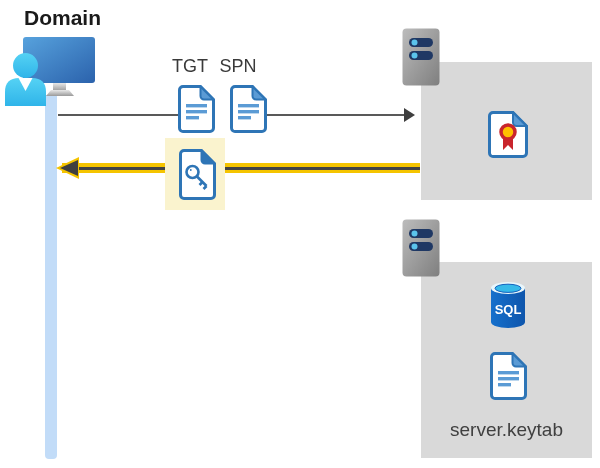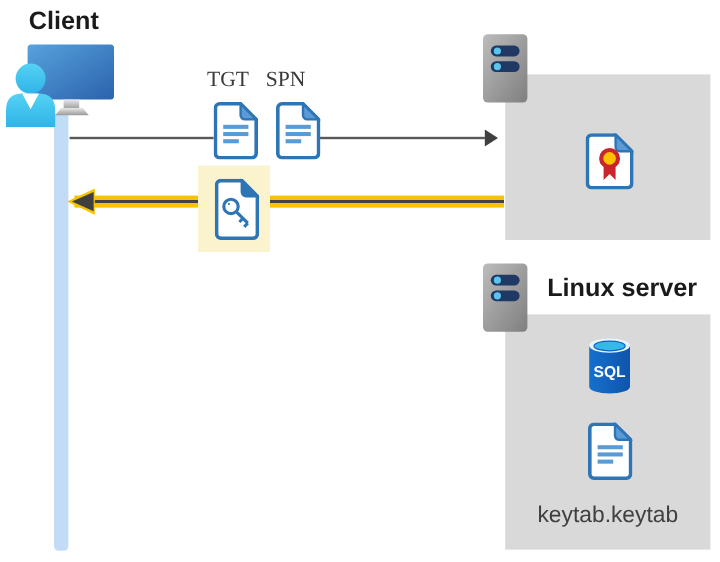--- a/index.html
+++ b/index.html
@@ -2,38 +2,38 @@
 <html><head>
 <meta charset="utf-8">
 <style>
   html,body{margin:0;padding:0;background:#fff;}
   #canvas{
     position:relative;width:600px;height:468px;background:#ffffff;
     font-family:"Liberation Sans",sans-serif;overflow:hidden;
   }
   .abs{position:absolute;}
   .title{font-weight:700;color:#1a1a1a;font-size:21px;line-height:25px;}
-  .flow-label{font-size:18px;color:#3a3a3a;text-align:center;font-family:Liberation Serif, serif;}
+  .flow-label{font-size:18px;color:#3a3a3a;text-align:center;}
   .file-label{font-size:19px;color:#404040;text-align:center;}
   .gray-box{background:#d9d9d9;}
   .lifeline{background:#c2dcf8;border-radius:0 0 4px 4px;}
   .gline{background:#595959;height:2px;}
   .ghead{width:0;height:0;border-top:7px solid transparent;border-bottom:7px solid transparent;border-left:11px solid #3f3f3f;}
   .yline{height:10px;background:linear-gradient(to bottom,#f5c400 0,#f5c400 3.5px,#434343 3.5px,#434343 6.5px,#f5c400 6.5px,#f5c400 10px);}
   .yhead-outer{width:0;height:0;border-top:11px solid transparent;border-bottom:11px solid transparent;border-right:23px solid #f5c400;}
   .yhead-inner{width:0;height:0;border-top:8px solid transparent;border-bottom:8px solid transparent;border-right:18px solid #3f3f3f;}
   .highlight{background:#faf3ce;}
   svg{display:block;}
 </style>
 </head>
 <body>
 
 <div id="canvas">
 
-  <div class="abs title" style="left:24px;top:5px;">Client</div>
+  <div class="abs title" style="left:24px;top:5px;">Domain</div>
 
   <div class="abs lifeline" style="left:45px;top:95px;width:12px;height:364px;"></div>
 
   <div class="abs gline" style="left:58px;top:114px;width:120px;"></div>
   <div class="abs gline" style="left:266px;top:114px;width:138px;"></div>
   <div class="abs ghead" style="left:404px;top:108px;"></div>
 
   <div class="abs yline" style="left:62px;top:163px;width:358px;"></div>
   <div class="abs yhead-outer" style="left:56px;top:157px;"></div>
   <div class="abs yhead-inner" style="left:60px;top:160px;"></div>
@@ -107,21 +107,20 @@
     <rect x="7" y="23" width="24" height="9" rx="4.5" fill="#1f3864"></rect>
     <circle cx="12.5" cy="27.5" r="3" fill="#5bc4ec"></circle>
   </svg>
   <svg class="abs" style="left:488px;top:111px;" width="40" height="47" viewBox="0 0 40 47">
     <path d="M5,1.5 H25 L38.5,15 V42 a3.5,3.5 0 0 1 -3.5,3.5 H5 a3.5,3.5 0 0 1 -3.5,-3.5 V5 a3.5,3.5 0 0 1 3.5,-3.5 Z" fill="#ffffff" stroke="#2e75b6" stroke-width="3"></path>
     <path d="M25,1.5 L38.5,15 H28.5 a3.5,3.5 0 0 1 -3.5,-3.5 Z" fill="#5b9bd5" stroke="#2e75b6" stroke-width="2"></path>
     <path d="M15,26 L15,39 L20,34 L25,39 L25,26 Z" fill="#c9252c"></path>
     <circle cx="20" cy="21" r="7" fill="#ffc000" stroke="#c9252c" stroke-width="3.5"></circle>
   </svg>
 
-  <div class="abs title" style="left:456px;top:228px;width:136px;">Linux server</div>
   <div class="abs gray-box" style="left:421px;top:262px;width:171px;height:196px;"></div>
   <svg class="abs" style="left:402px;top:219px;" width="38" height="58" viewBox="0 0 38 58">
     <rect x="0.5" y="0.5" width="37" height="57" rx="4" fill="url(#gSrv)"></rect>
     <rect x="7" y="10" width="24" height="9" rx="4.5" fill="#1f3864"></rect>
     <circle cx="12.5" cy="14.5" r="3" fill="#5bc4ec"></circle>
     <rect x="7" y="23" width="24" height="9" rx="4.5" fill="#1f3864"></rect>
     <circle cx="12.5" cy="27.5" r="3" fill="#5bc4ec"></circle>
   </svg>
 
   <svg class="abs" style="left:490px;top:281px;" width="36" height="48" viewBox="0 0 36 48">
@@ -138,15 +137,15 @@
   </svg>
 
   <svg class="abs" style="left:490px;top:352px;" width="37" height="48" viewBox="0 0 37 48">
     <path d="M5,1.5 H22.5 L35.5,14.5 V43 a3.5,3.5 0 0 1 -3.5,3.5 H5 a3.5,3.5 0 0 1 -3.5,-3.5 V5 a3.5,3.5 0 0 1 3.5,-3.5 Z" fill="#ffffff" stroke="#2e75b6" stroke-width="3"></path>
     <path d="M22.5,1.5 L35.5,14.5 H26 a3.5,3.5 0 0 1 -3.5,-3.5 Z" fill="#5b9bd5" stroke="#2e75b6" stroke-width="2"></path>
     <rect x="8" y="19" width="21" height="3.4" fill="#5b9bd5"></rect>
     <rect x="8" y="25" width="21" height="3.4" fill="#5b9bd5"></rect>
     <rect x="8" y="31" width="13" height="3.4" fill="#5b9bd5"></rect>
   </svg>
 
-  <div class="abs file-label" style="left:421px;top:419px;width:171px;">keytab.keytab</div>
+  <div class="abs file-label" style="left:421px;top:419px;width:171px;">server.keytab</div>
 
 </div>
 
 </body></html>

